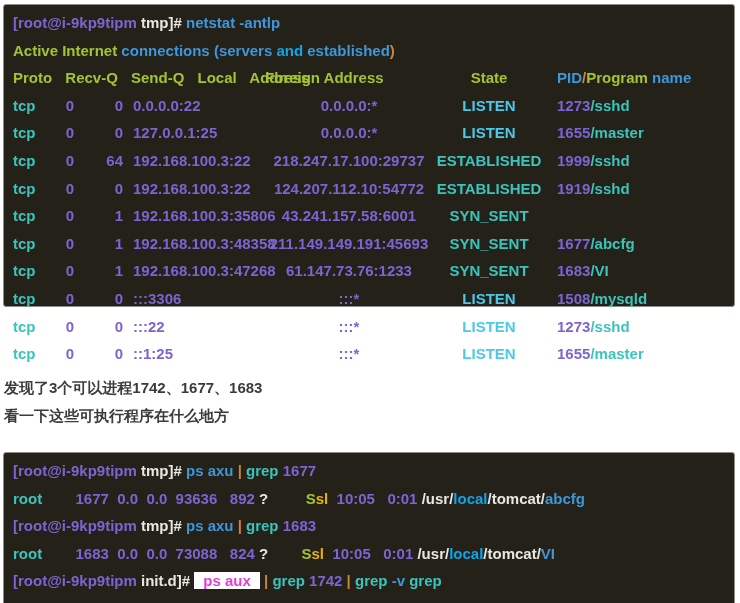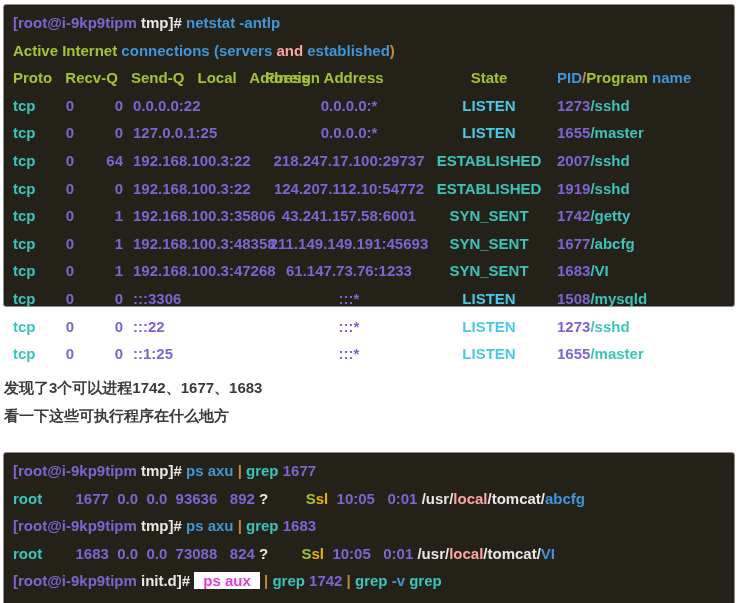--- a/index.html
+++ b/index.html
@@ -9,21 +9,21 @@
   #term1{top:4px;height:303px;}
   #term2{top:452px;height:159px;}
   .tline{white-space:pre;line-height:27.6px;font-size:15px;font-weight:600;letter-spacing:0;}
   .c-purple{color:#7e64d2}
   .c-white{color:#e9e7e3}
   .c-blue{color:#3e97da}
   .c-teal{color:#3cc4bc}
   .c-cyan{color:#4cc8e8}
   .c-green{color:#a2c434}
   .c-grass{color:#eab308}
-  .c-red{color:#fca5a5}
+  .c-red{color:#0ea5e9}
   .c-orange{color:#c9873b}
   .c-hl{background:#fdfdfd;color:#e13fd4;padding:0 9px;}
   .net-grid{display:grid;grid-template-columns:40px 34px 36px 142px 168px 112px 1fr;
     line-height:27.6px;font-size:15px;font-weight:600;white-space:pre;}
   .cell-recv{text-align:center}
   .cell-send{text-align:right}
   .cell-local{padding-left:10px}
   .cell-foreign{text-align:center}
   .cell-state{text-align:center}
   .cell-pidprog{padding-left:12px}
@@ -66,41 +66,40 @@
     <span class="cell-pidprog"><span class="c-purple">1655</span><span class="c-teal">/master</span></span>
   </div>
 
   <div class="net-grid">
     <span class="c-teal">tcp</span>
     <span class="cell-recv c-purple">0</span>
     <span class="cell-send c-purple">64</span>
     <span class="cell-local c-purple">192.168.100.3:22</span>
     <span class="cell-foreign c-purple">218.247.17.100:29737</span>
     <span class="cell-state c-teal">ESTABLISHED</span>
-    <span class="cell-pidprog"><span class="c-purple">2007</span><span class="c-teal">/sshd</span></span>
+    <span class="cell-pidprog"><span class="c-purple">1999</span><span class="c-teal">/sshd</span></span>
   </div>
 
   <div class="net-grid">
     <span class="c-teal">tcp</span>
     <span class="cell-recv c-purple">0</span>
     <span class="cell-send c-purple">0</span>
     <span class="cell-local c-purple">192.168.100.3:22</span>
     <span class="cell-foreign c-purple">124.207.112.10:54772</span>
     <span class="cell-state c-teal">ESTABLISHED</span>
     <span class="cell-pidprog"><span class="c-purple">1919</span><span class="c-teal">/sshd</span></span>
   </div>
 
   <div class="net-grid">
     <span class="c-teal">tcp</span>
     <span class="cell-recv c-purple">0</span>
     <span class="cell-send c-purple">1</span>
     <span class="cell-local c-purple">192.168.100.3:35806</span>
     <span class="cell-foreign c-purple">43.241.157.58:6001</span>
     <span class="cell-state c-teal">SYN_SENT</span>
-    <span class="cell-pidprog"><span class="c-purple">1742</span><span class="c-teal">/getty</span></span>
   </div>
 
   <div class="net-grid">
     <span class="c-teal">tcp</span>
     <span class="cell-recv c-purple">0</span>
     <span class="cell-send c-purple">1</span>
     <span class="cell-local c-purple">192.168.100.3:48358</span>
     <span class="cell-foreign c-purple">211.149.149.191:45693</span>
     <span class="cell-state c-teal">SYN_SENT</span>
     <span class="cell-pidprog"><span class="c-purple">1677</span><span class="c-teal">/abcfg</span></span>

